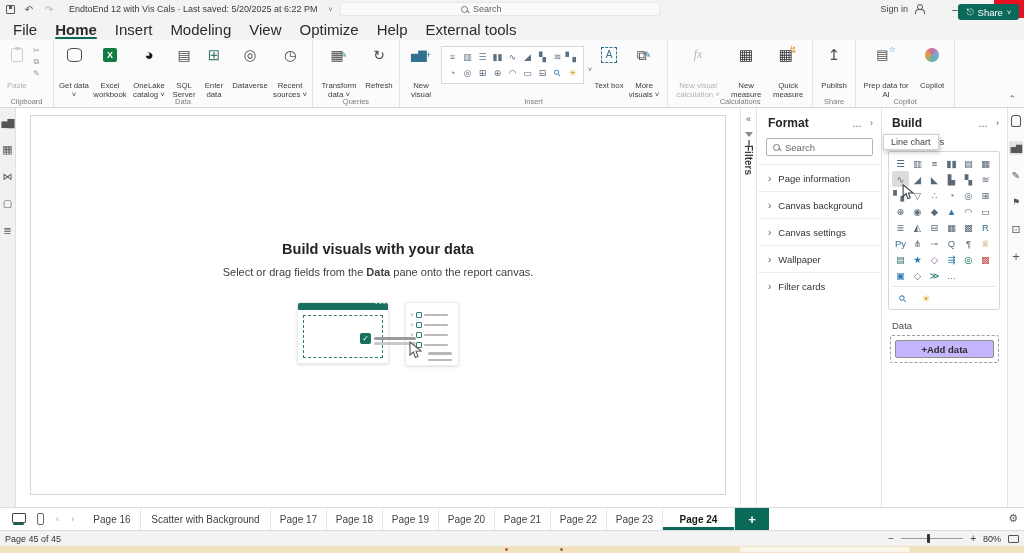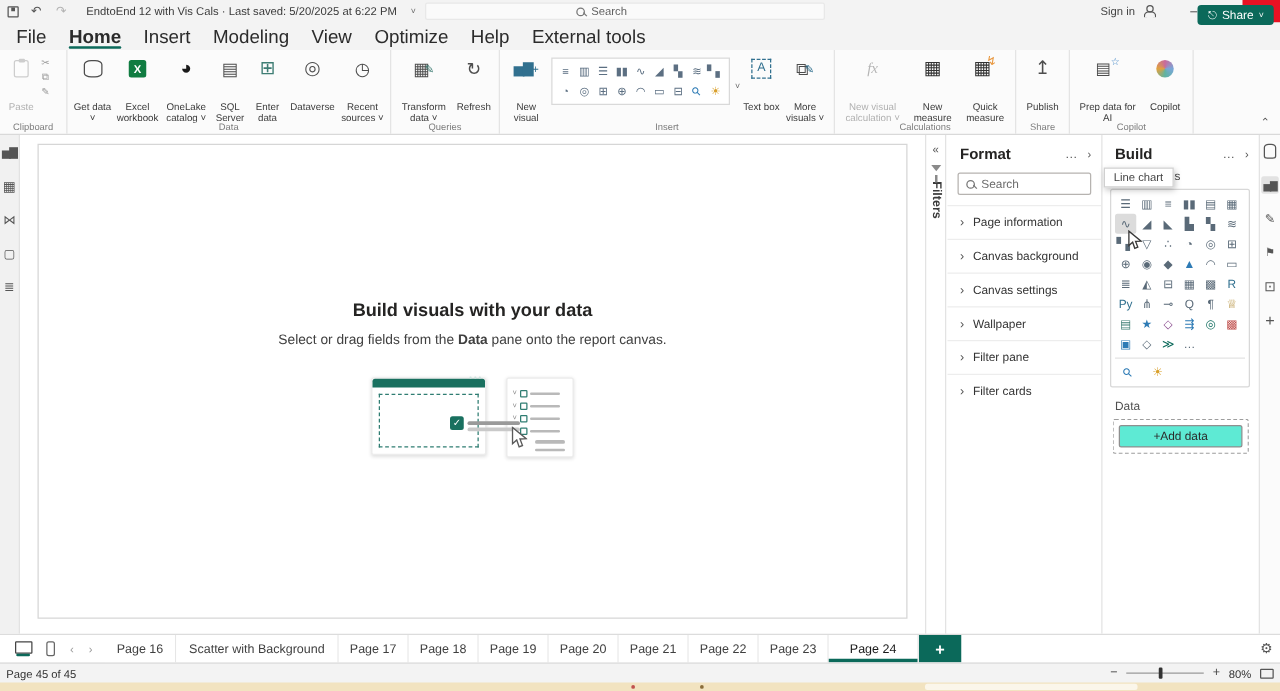--- a/index.html
+++ b/index.html
@@ -139,21 +139,21 @@
   .vgridbox { position:relative; margin:0 6px; border:1px solid #d8d8d8; border-radius:2px; padding:3px; width:112px; }
   .vgrid { display:flex; flex-wrap:wrap; width:104px; }
   .vcell { width:17px; height:16px; display:flex; align-items:center; justify-content:center; font-size:9.5px; color:#5a6a78; border-radius:2px; }
   .vcell.hover { background:#dcdcdc; }
   .vfoot { border-top:1px solid #e4e4e4; margin-top:3px; padding-top:3px; display:flex; gap:10px; padding-left:3px; }
   .vfoot .vcell { width:14px; }
   .tooltip { position:absolute; left:1px; top:26px; background:#fff; border:1px solid #d0d0d0; box-shadow:1px 2px 5px rgba(0,0,0,.25); padding:2px 7px; font-size:9px; color:#444; z-index:6; white-space:nowrap; }
   .grid-cursor { position:absolute; left:13px; top:32px; z-index:5; }
   .data-label { font-size:9.5px; color:#4f4f4f; padding:10px 10px 4px 10px; }
   .adddata-wrap { margin:0 8px; border:1px dashed #9d9d9d; border-radius:2px; padding:4px; }
-  .adddata-btn { border:1px solid #8f8f8f; border-radius:2px; background:#5eead4; height:18px; display:flex; align-items:center; justify-content:center; font-size:9.5px; font-weight:400; color:#2b2b2b; }
+  .adddata-btn { border:1px solid #8f8f8f; border-radius:2px; background:#c4b5fd; height:18px; display:flex; align-items:center; justify-content:center; font-size:9.5px; font-weight:700; color:#2b2b2b; }
 
   
   .right-rail { position:absolute; right:0; top:0; bottom:0; width:17px; background:#fbfbfb; border-left:1px solid #e3e3e3; display:flex; flex-direction:column; align-items:center; gap:13px; padding-top:6px; }
   .rr-ic { width:14px; height:14px; display:flex; align-items:center; justify-content:center; color:#555; font-size:10px; border-radius:2px; }
   .rr-ic.active { background:#e2e2e2; }
   .pr-data::before { content:""; display:block; width:8px; height:10px; border:1.2px solid #555; border-radius:4px 4px 3px 3px / 3px 3px 2px 2px; }
   .pr-build::before { content:"▅▇"; font-size:8px; letter-spacing:-1px; }
   .pr-format::before { content:"✎"; }
   .pr-bookmark::before { content:"⚑"; font-size:9px; }
   .pr-select::before { content:"⊡"; font-size:11px; }
@@ -161,21 +161,21 @@
 
   
   .pagebar { position:absolute; top:507px; left:0; right:0; height:23px; background:#fff; border-top:1px solid #dcdcdc; display:flex; align-items:stretch; }
   .pb-tools { display:flex; align-items:center; gap:12px; padding:0 10px 0 12px; }
   .monitor { position:relative; width:13px; height:12px; }
   .monitor::before { content:""; position:absolute; top:0; left:0; width:12px; height:8px; border:1.2px solid #444; border-radius:1px; }
   .monitor::after { content:""; position:absolute; left:1px; right:1px; bottom:0; height:2px; background:#0b695a; border-radius:1px; }
   .phone { width:7px; height:12px; border:1.2px solid #666; border-radius:2px; }
   .pb-arrow { font-size:9px; color:#999; }
   .ptab { display:flex; align-items:center; justify-content:center; font-size:10px; color:#3f3f3f; border-right:1px solid #e6e6e6; position:relative; background:#fff; }
-  .ptab.active { font-weight:400; color:#191919; }
+  .ptab.active { font-weight:700; color:#191919; }
   .ptab.active::after { content:""; position:absolute; left:0; right:0; bottom:0; height:3px; background:#0b695a; }
   .newpage-btn { width:34px; background:#0b695a; color:#fff; font-size:13px; font-weight:700; display:flex; align-items:center; justify-content:center; }
   .pb-gear { position:absolute; right:6px; top:4px; font-size:11px; color:#555; }
 
   
   .statusbar { position:absolute; top:530px; left:0; right:0; height:16px; background:#f3f3f3; border-top:1px solid #dcdcdc; display:flex; align-items:center; font-size:9px; color:#333; }
   .sb-left { padding-left:5px; }
   .sb-right { position:absolute; right:5px; display:flex; align-items:center; gap:7px; }
   .zoom-minus,.zoom-plus { font-size:10px; color:#444; }
   .zoom-track { position:relative; width:62px; height:1px; background:#9a9a9a; }
@@ -531,23 +531,20 @@
           <div class="fsection">
             <span>Canvas background</span>
           </div>
           <div class="fsection">
             <span>Canvas settings</span>
           </div>
           <div class="fsection">
             <span>Wallpaper</span>
           </div>
           <div class="fsection">
-            <span>Filter pane</span>
-          </div>
-          <div class="fsection">
             <span>Filter cards</span>
           </div>
         </div>
     </div>
 
     <div class="build-pane">
       <div class="pane-hdr">
         <span class="pane-title">Build</span>
         <span class="pane-dots">…</span>
         <span class="pane-exp">›</span>

